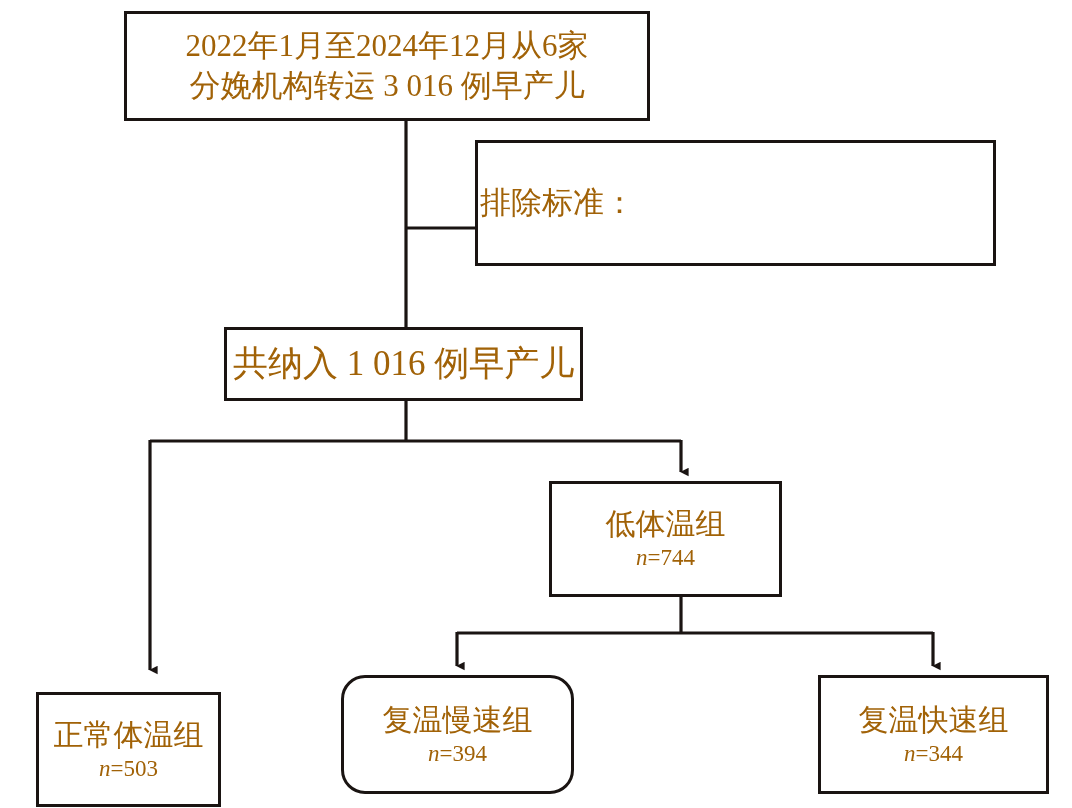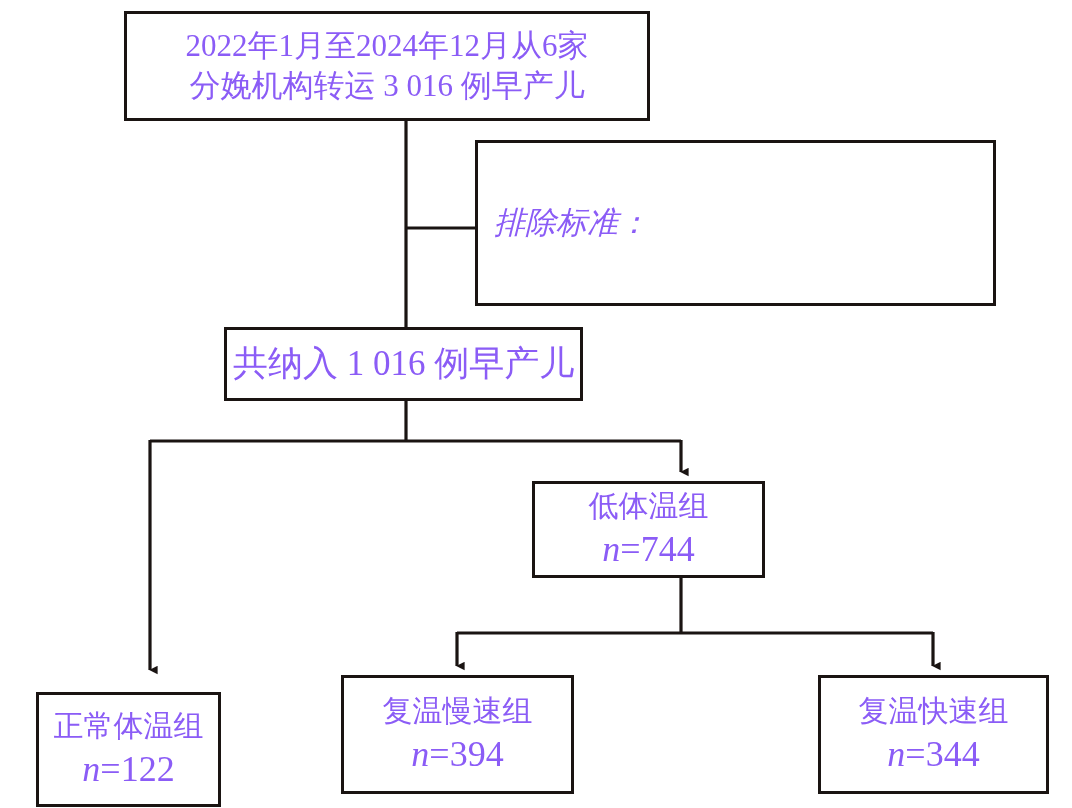--- a/index.html
+++ b/index.html
@@ -30,21 +30,21 @@
     position: absolute;
     box-sizing: border-box;
     border: 3px solid #1a1412;
     background: #ffffff;
     display: flex;
     flex-direction: column;
     align-items: center;
     justify-content: center;
     text-align: center;
     line-height: 1.28;
-    color: #8b5cf6;
+    color: #a16207;
   }
   .node.left-align {
     align-items: flex-start;
     text-align: left;
   }
   .node-line {
     display: block;
     white-space: nowrap;
   }
   .ital {
@@ -56,66 +56,66 @@
     left: 124px;
     top: 11px;
     width: 526px;
     height: 110px;
     font-size: 31px;
   }
   #node-exclusion {
     left: 475px;
     top: 140px;
     width: 521px;
-    height: 166px;
+    height: 126px;
     font-size: 31px;
-    padding-left: 16px;
+    padding-left: 2px;
     justify-content: center;
-    font-style: italic;
   }
   #node-exclusion .node-line {
     line-height: 1.35;
   }
   #node-enrolled {
     left: 224px;
     top: 327px;
     width: 359px;
     height: 74px;
     font-size: 35px;
   }
   #node-hypothermia {
-    left: 532px;
+    left: 549px;
     top: 481px;
     width: 233px;
-    height: 97px;
+    height: 116px;
     font-size: 30px;
   }
   #node-normothermia {
     left: 36px;
     top: 692px;
     width: 185px;
     height: 115px;
     font-size: 30px;
   }
   #node-slow {
     left: 341px;
     top: 675px;
     width: 233px;
     height: 119px;
     font-size: 30px;
+    border-radius: 24px;
   }
   #node-fast {
     left: 818px;
     top: 675px;
     width: 231px;
     height: 119px;
     font-size: 30px;
   }
   .nval {
-    font-size: 36px;
+    font-size: 23px;
   }
 </style>
 </head>
 <body>
 
 <div id="flowchart">
 
   <svg id="wires" viewBox="0 0 1072 808" width="1072" height="808" aria-hidden="true">
     <defs>
       <marker id="arrowhead" markerWidth="9" markerHeight="9" refX="4.2" refY="7.6" orient="auto" markerUnits="userSpaceOnUse">
@@ -160,21 +160,21 @@
     <span class="node-line">共纳入 1 016 例早产儿</span>
   </div>
 
   <div class="node" id="node-hypothermia">
     <span class="node-line">低体温组</span>
     <span class="node-line nval"><i class="ital">n</i><span>=</span><span>744</span></span>
   </div>
 
   <div class="node" id="node-normothermia">
     <span class="node-line">正常体温组</span>
-    <span class="node-line nval"><i class="ital">n</i><span>=</span><span>122</span></span>
+    <span class="node-line nval"><i class="ital">n</i><span>=</span><span>503</span></span>
   </div>
 
   <div class="node" id="node-slow">
     <span class="node-line">复温慢速组</span>
     <span class="node-line nval"><i class="ital">n</i><span>=</span><span>394</span></span>
   </div>
 
   <div class="node" id="node-fast">
     <span class="node-line">复温快速组</span>
     <span class="node-line nval"><i class="ital">n</i><span>=</span><span>344</span></span>

